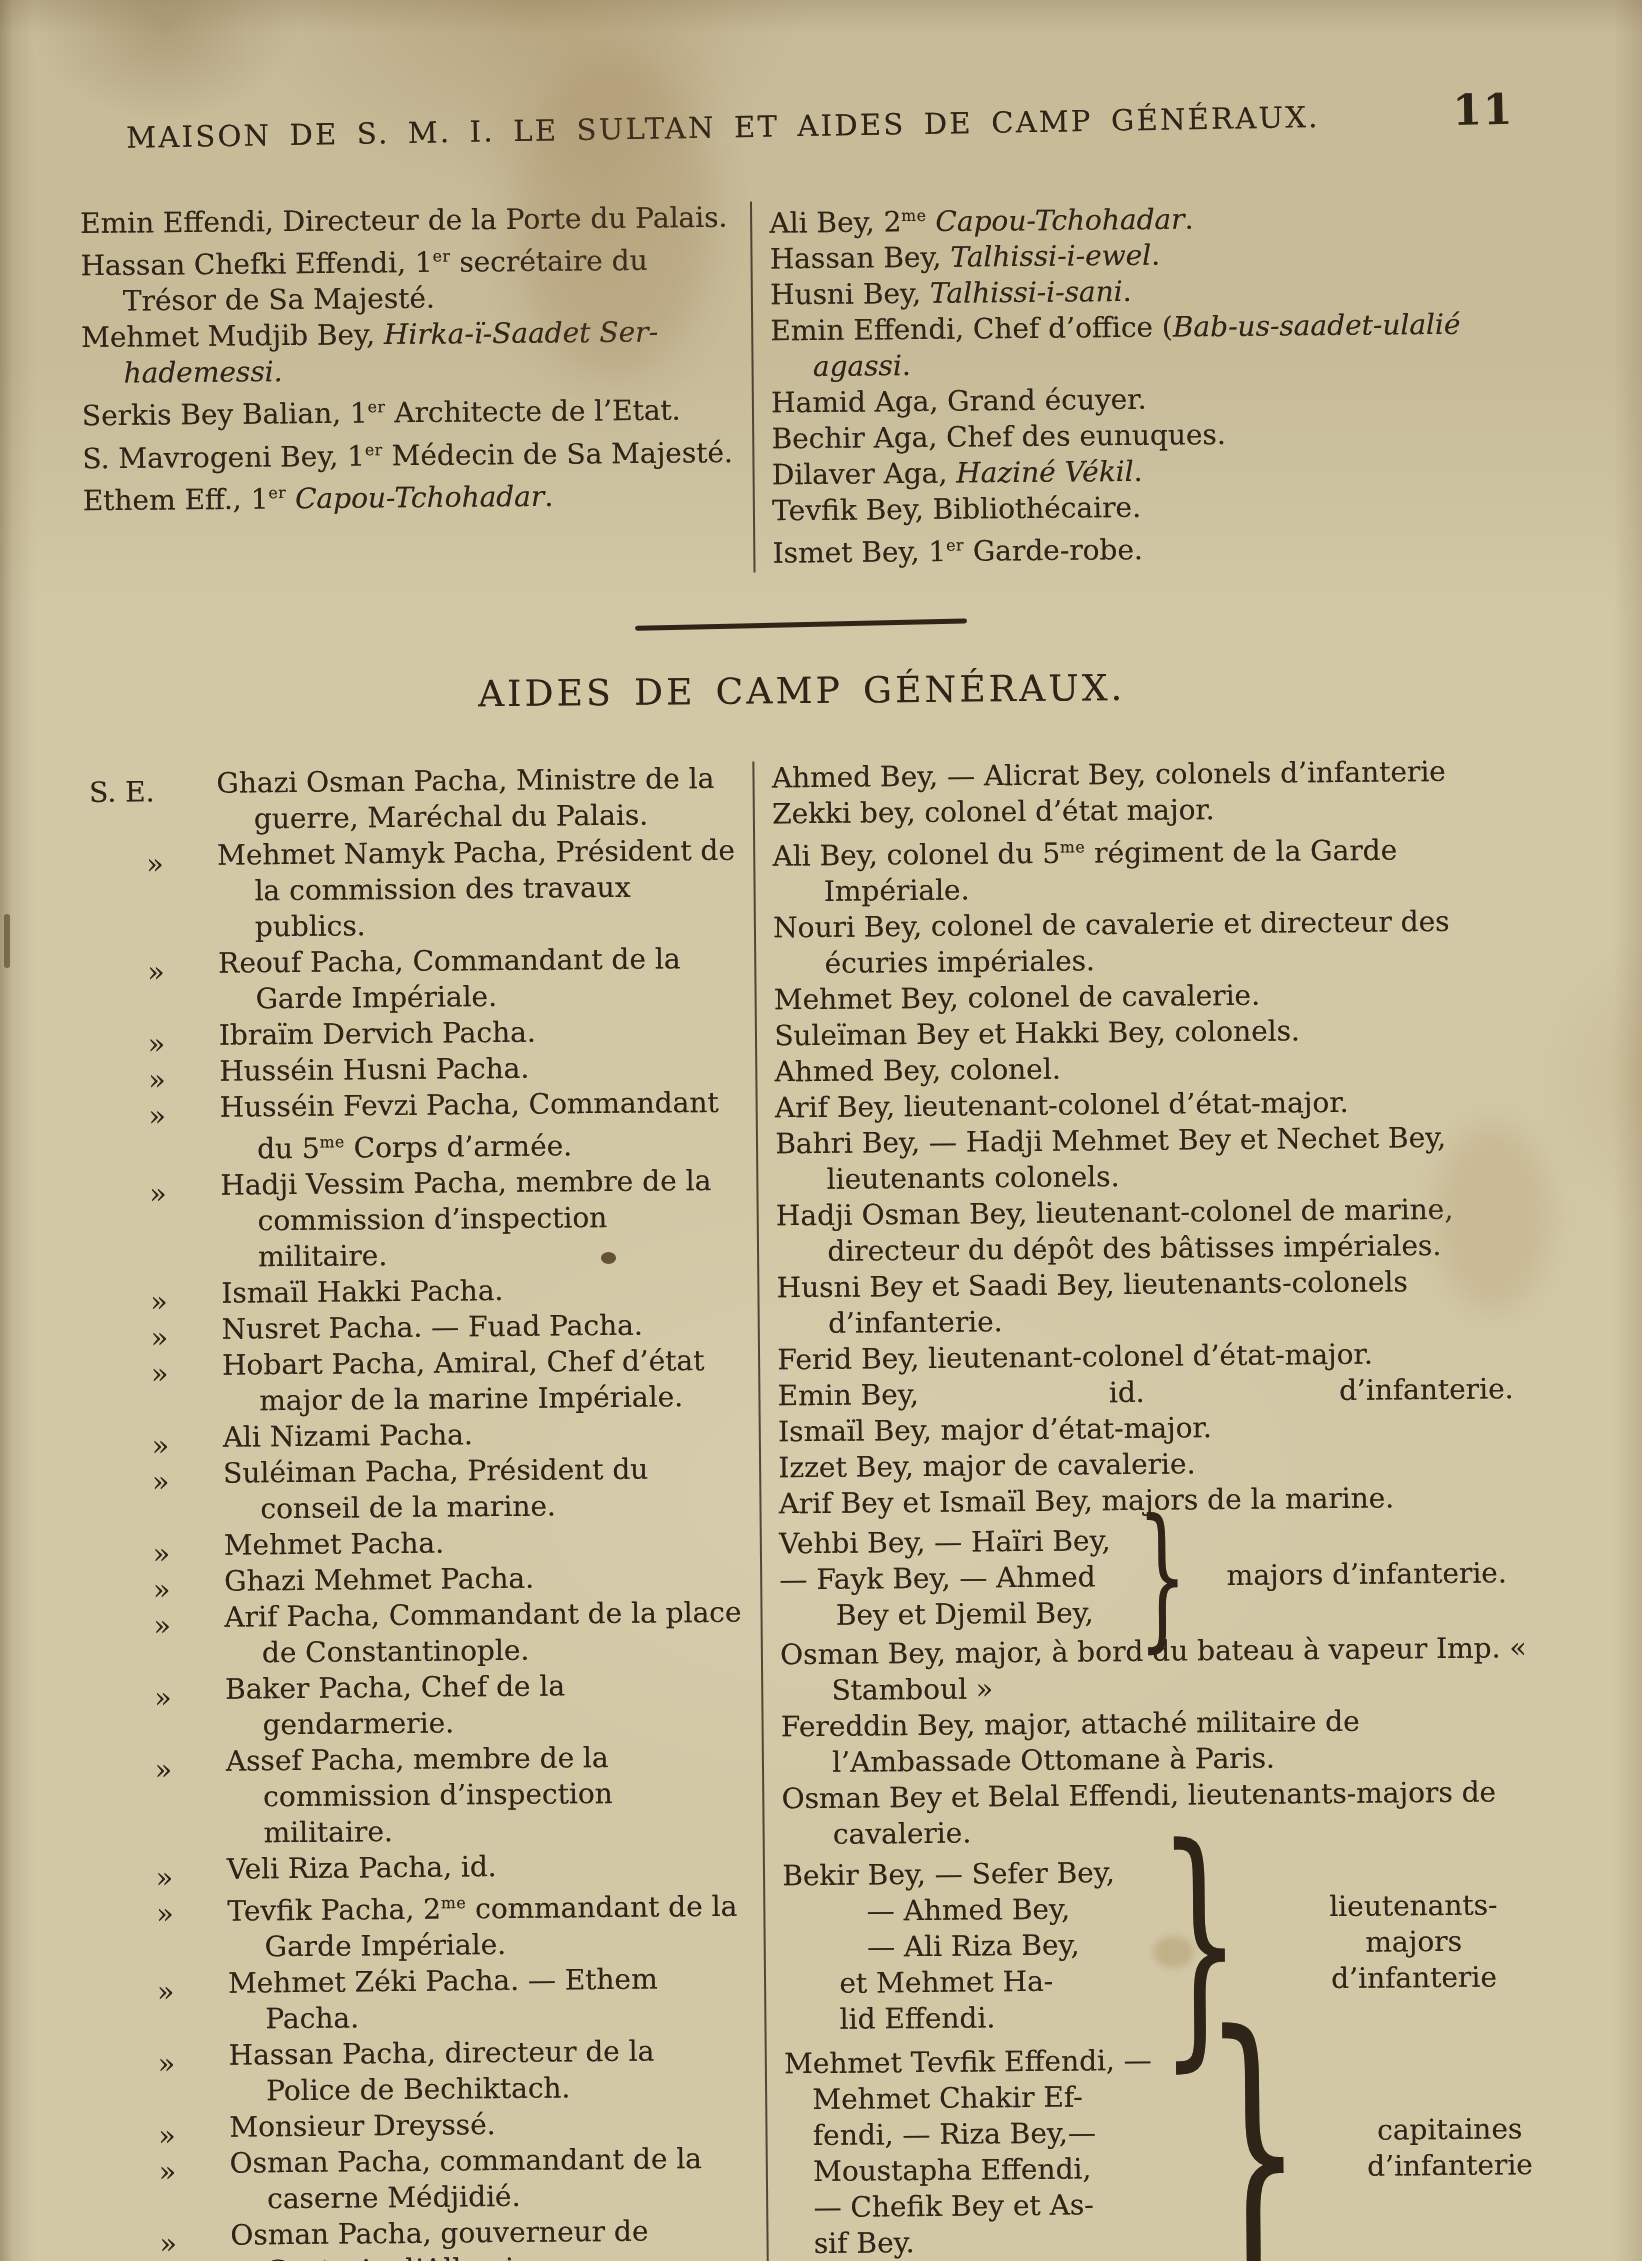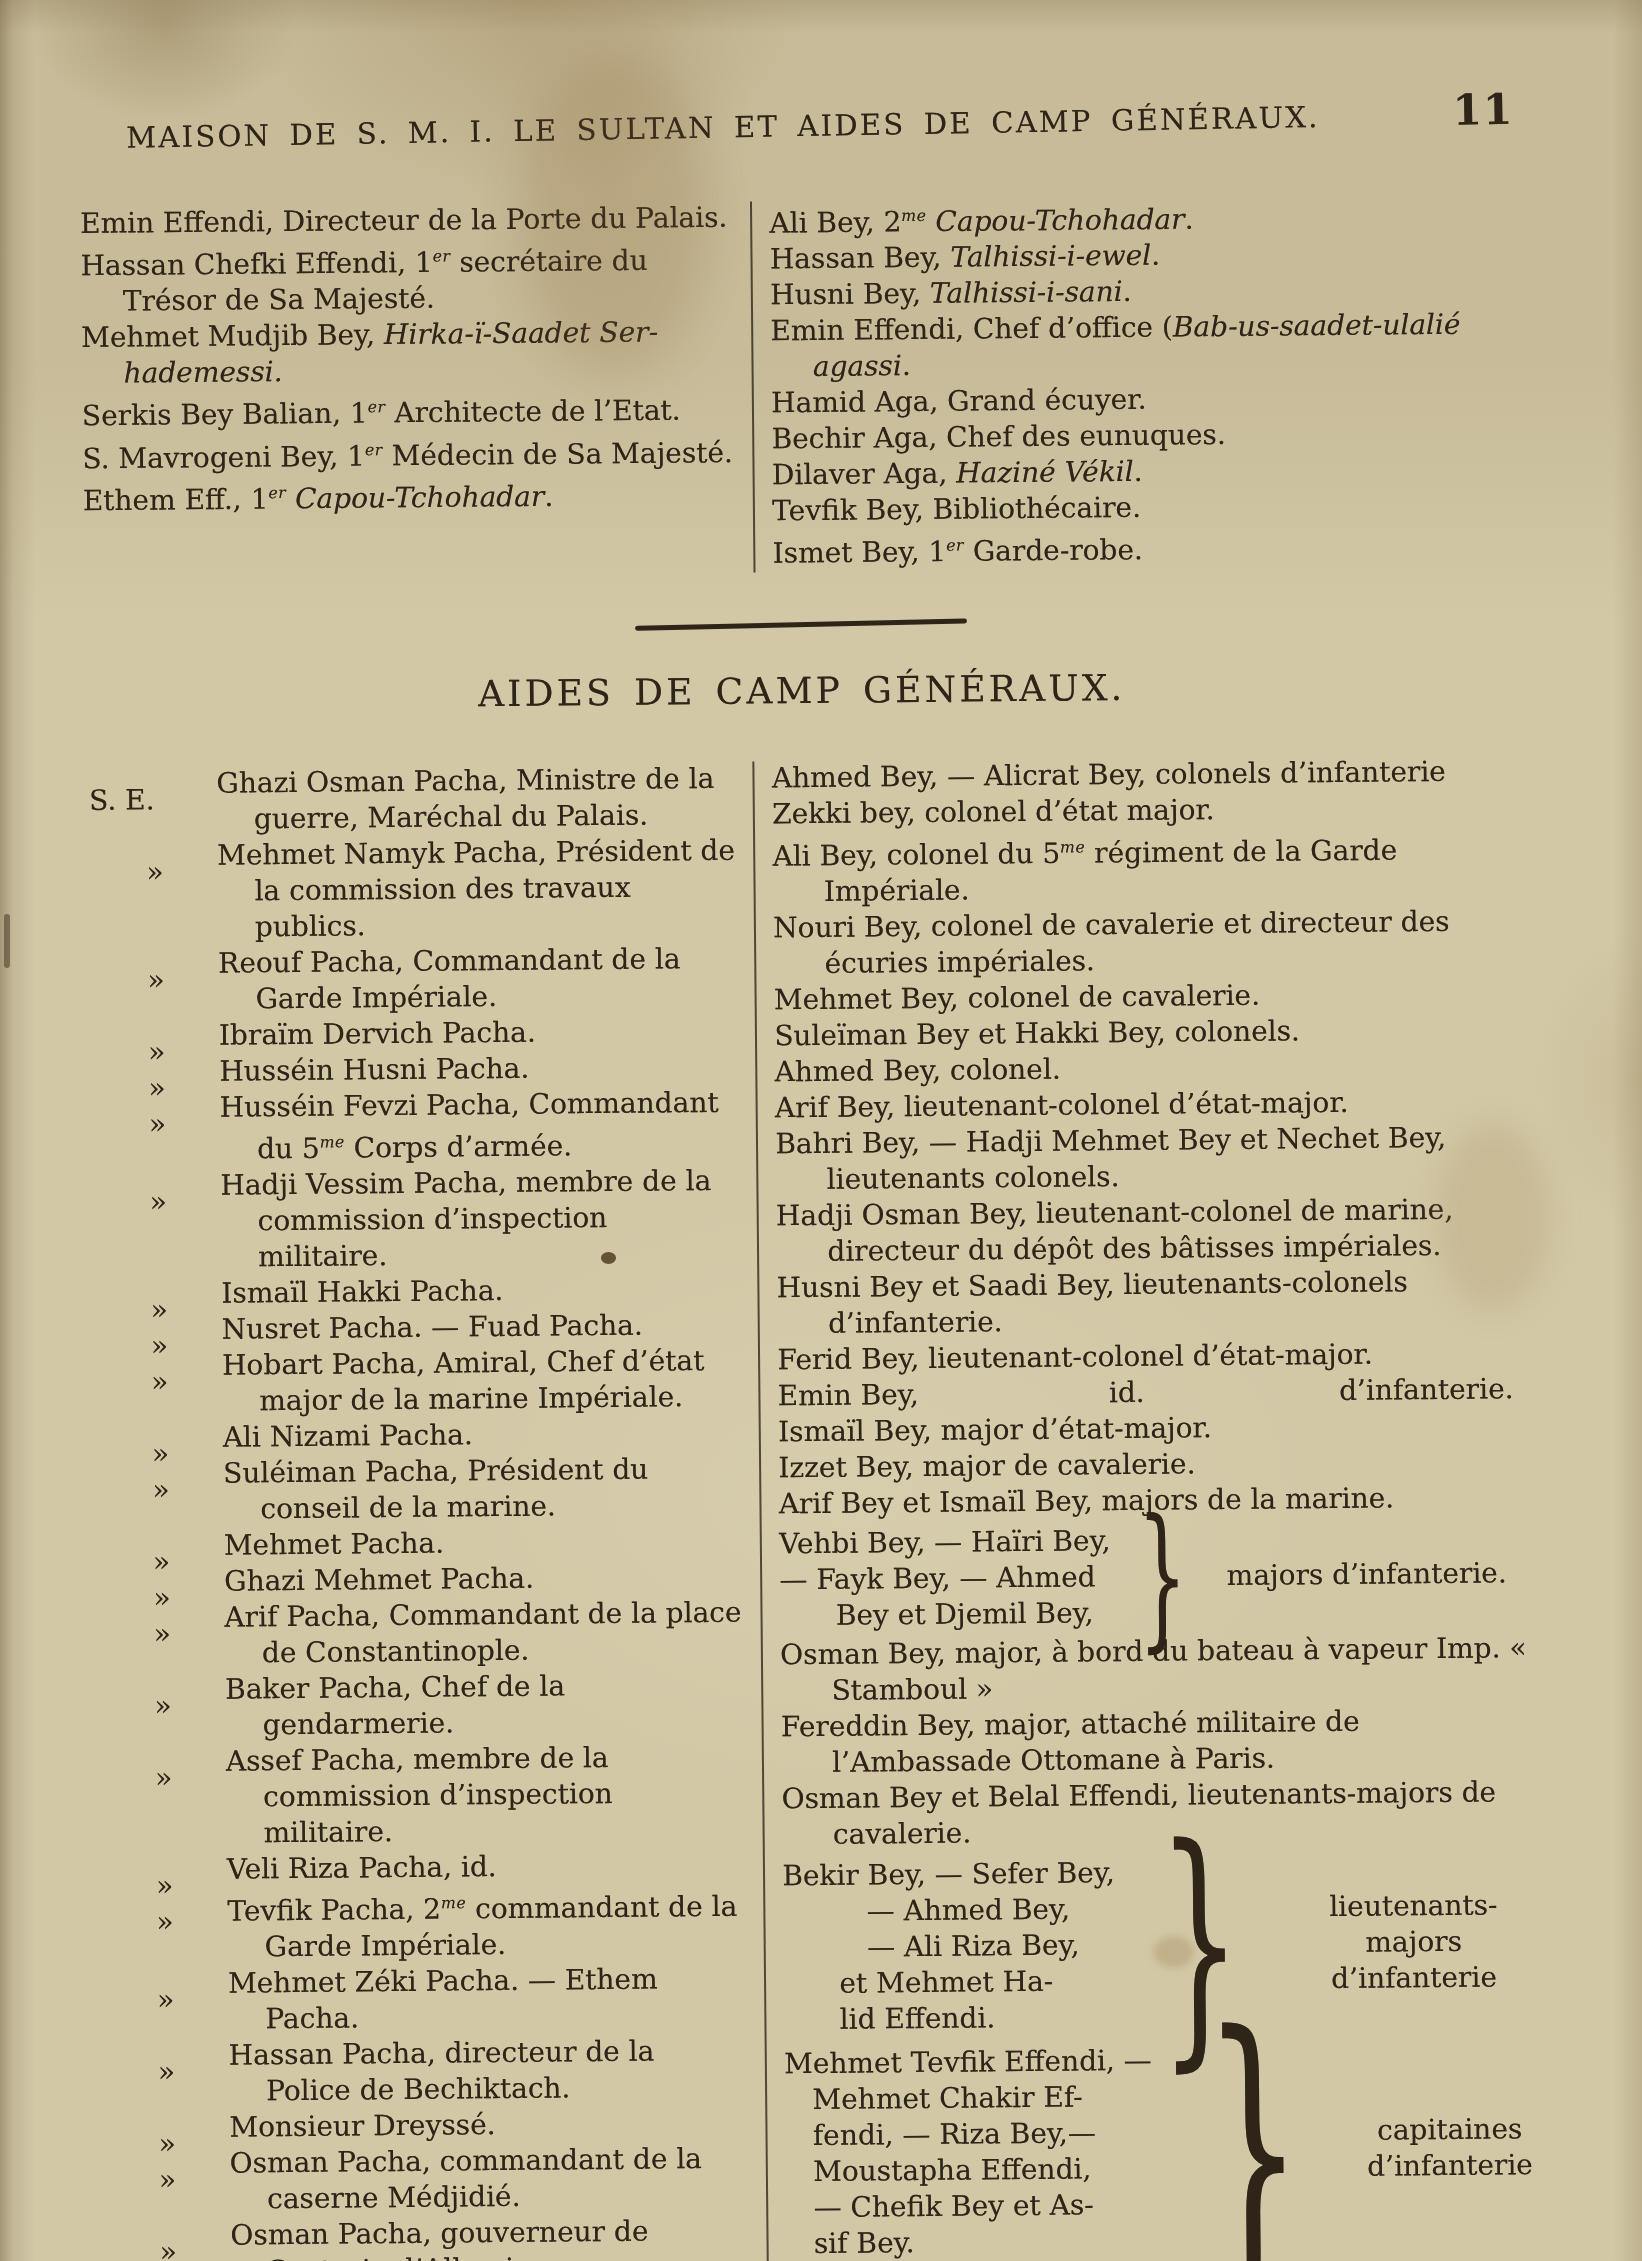--- a/index.html
+++ b/index.html
@@ -31,31 +31,31 @@
   .top-left{width:653px;}
   .top-right{flex:1;}
   .vdiv{width:2.3px;background:rgba(44,35,23,.78);margin:1.8px 17px 0 17px;align-self:stretch;}
   .entry{padding-left:42px;text-indent:-42px;}
   .hrule{width:332px;height:5px;background:var(--ink);margin:50px auto 0;transform:rotate(-0.7deg);border-radius:2.7px;}
   .section-title{margin:43px 0 0;text-align:center;font-size:36px;font-weight:400;letter-spacing:3.2px;word-spacing:5.4px;}
   .main-cols{display:flex;margin-top:49px;}
   .main-left{width:656px;}
   .main-right{flex:1;}
   .entry-m{position:relative;padding-left:168px;text-indent:-37px;}
-  .marker{position:absolute;text-indent:0;top:16px;}
+  .marker{position:absolute;text-indent:0;top:8px;}
   .mk-se{left:3.6px;}
   .mk-ditto{left:60px;}
   .entry-r{padding-left:51px;text-indent:-51px;}
   .split3{display:grid;grid-template-columns:1fr auto 1.15fr;}
   .split3 .s-right{text-align:right;padding-right:11.8px;}
   .brace-row{display:flex;align-items:center;margin:1.8px 0;}
   .brace-lines div{white-space:pre;}
   .brace-glyph{line-height:.72;transform:scaleX(.5);transform-origin:center;margin-left:1.8px;font-weight:300;}
   .brace-label{margin-left:15.4px;white-space:pre-line;text-align:center;}
-  sup{font-size:56%;vertical-align:super;letter-spacing:0.5px;font-style:italic;}
+  sup{font-size:56%;vertical-align:super;letter-spacing:0.5px;}
   .speck{position:absolute;border-radius:50%;}
 </style>
 </head>
 <body>
 
 <div class="content">
 
   <div class="running-head">
     <div class="head-title">MAISON DE S. M. I. LE SULTAN ET AIDES DE CAMP GÉNÉRAUX.</div>
     <div class="page-num">11</div>

